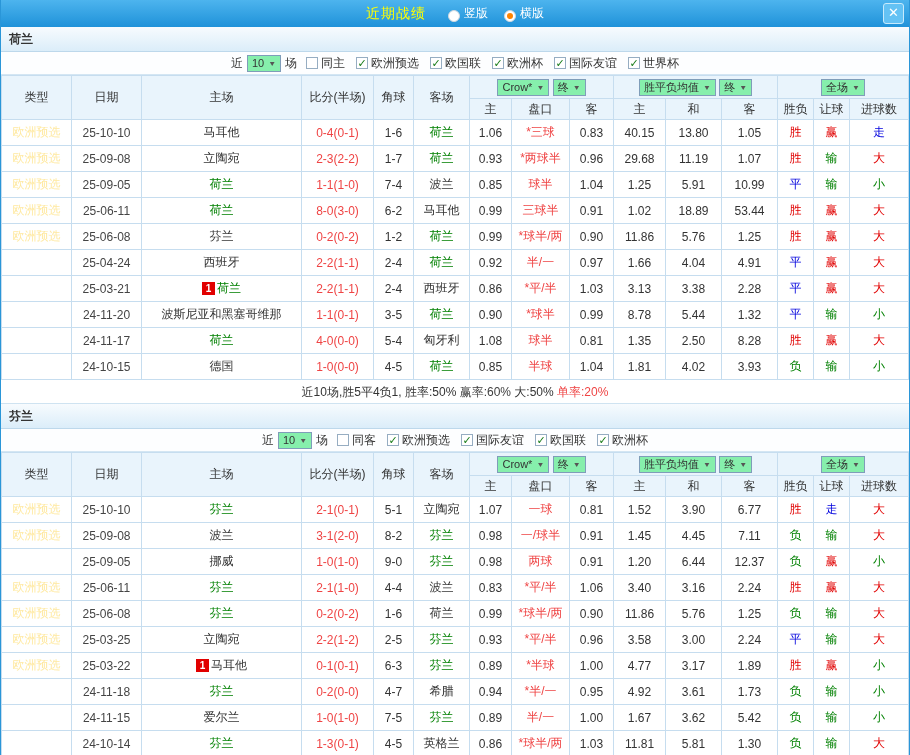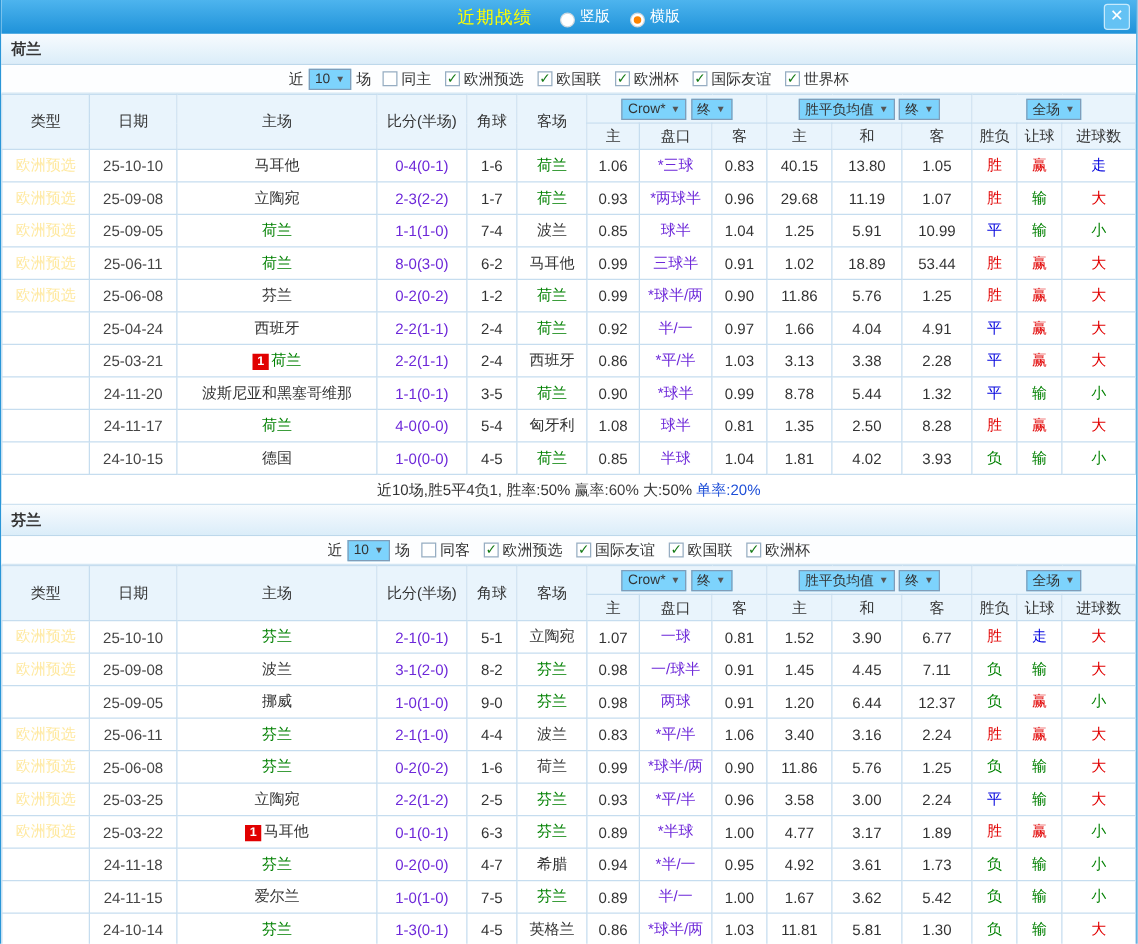--- a/index.html
+++ b/index.html
@@ -18,44 +18,44 @@
   .radio.on .dot::after{content:"";position:absolute;left:2px;top:2px;width:6px;height:6px;border-radius:50%;background:#ff8400}
   .closebtn{position:absolute;right:5px;top:3px;width:21px;height:21px;background:#64c2f4;border:1px solid #c7eafc;border-radius:3px;color:#fff;font-weight:bold;font-size:13px;text-align:center;line-height:18px;cursor:pointer}
   
   .secbar{height:25px;line-height:24px;padding-left:8px;font-weight:bold;color:#333;background:linear-gradient(#f7fbfe,#dbedf9);border-bottom:1px solid #bdd8eb}
   
   .filterbar{height:23px;display:flex;align-items:center;justify-content:center;gap:4px;background:#fdfeff;border-bottom:1px solid #d4e6f3}
   .cbs{display:inline-flex;align-items:center;gap:11px;margin-left:5px}
   .cb{display:inline-flex;align-items:center;gap:3px;cursor:pointer}
   .cb .box{width:12px;height:12px;border:1px solid #96adc2;background:#fff;font-size:11px;line-height:10px;text-align:center;color:#157a15;font-weight:bold}
   
-  .sel{display:inline-flex;align-items:center;gap:4px;border:1px solid #7f9db9;background:#7dd3fc;padding:0 4px;height:17px;font-size:11px;color:#333;cursor:pointer;vertical-align:middle}
+  .sel{display:inline-flex;align-items:center;gap:4px;border:1px solid #7f9db9;background:#86efac;padding:0 4px;height:17px;font-size:11px;color:#333;cursor:pointer;vertical-align:middle}
   .sel .arr{font-size:8px;color:#555;transform:scaleY(.9)}
   
   table.grid{width:100%;border-collapse:collapse;table-layout:fixed}
   .grid th,.grid td{border:1px solid #c6ddef;text-align:center;overflow:hidden;white-space:nowrap;padding:0}
   .grid thead th{background:#e9f4fc;font-weight:normal;color:#333}
   .grid tr.h1 th{height:23px}
   .grid tr.h2 th{height:21px}
   .grid tbody td{height:26px;background:#fff}
   td.lg{font-size:12px}
   .lg-darkred{background:#9d2d2a;color:#ffe9a0}
   .lg-blue{background:#3a6fb7;color:#fff}
   .lg-olive{background:#98982e;color:#fff}
   td.date{color:#444}
-  td.score,td.hcap{color:#6d28d9}
+  td.score,td.hcap{color:#ef4444}
   td.team{color:#333}
   td.team.focal{color:#008000}
   td.odds,td.avg,td.corner{color:#333}
   .b1{display:inline-block;width:13px;height:13px;line-height:13px;background:#e10000;color:#fff;font-size:10px;font-weight:bold;margin-right:2px;text-align:center}
   .t-red{color:#e10000}.t-green{color:#008000}.t-blue{color:#0000dd}
   
   .summary{height:24px;line-height:24px;text-align:center;color:#333;border-bottom:1px solid #cfe3f1;white-space:pre}
   .summary .s-blue{color:#404040}
-  .summary .s-green{color:#1d4ed8}
+  .summary .s-green{color:#ef4444}
 </style>
 </head>
 <body>
 
 <div class="titlebar">
   <span class="title">近期战绩</span>
   <span class="radios">
       <span class="radio">
         <span class="dot"></span>
         <span>竖版</span>

